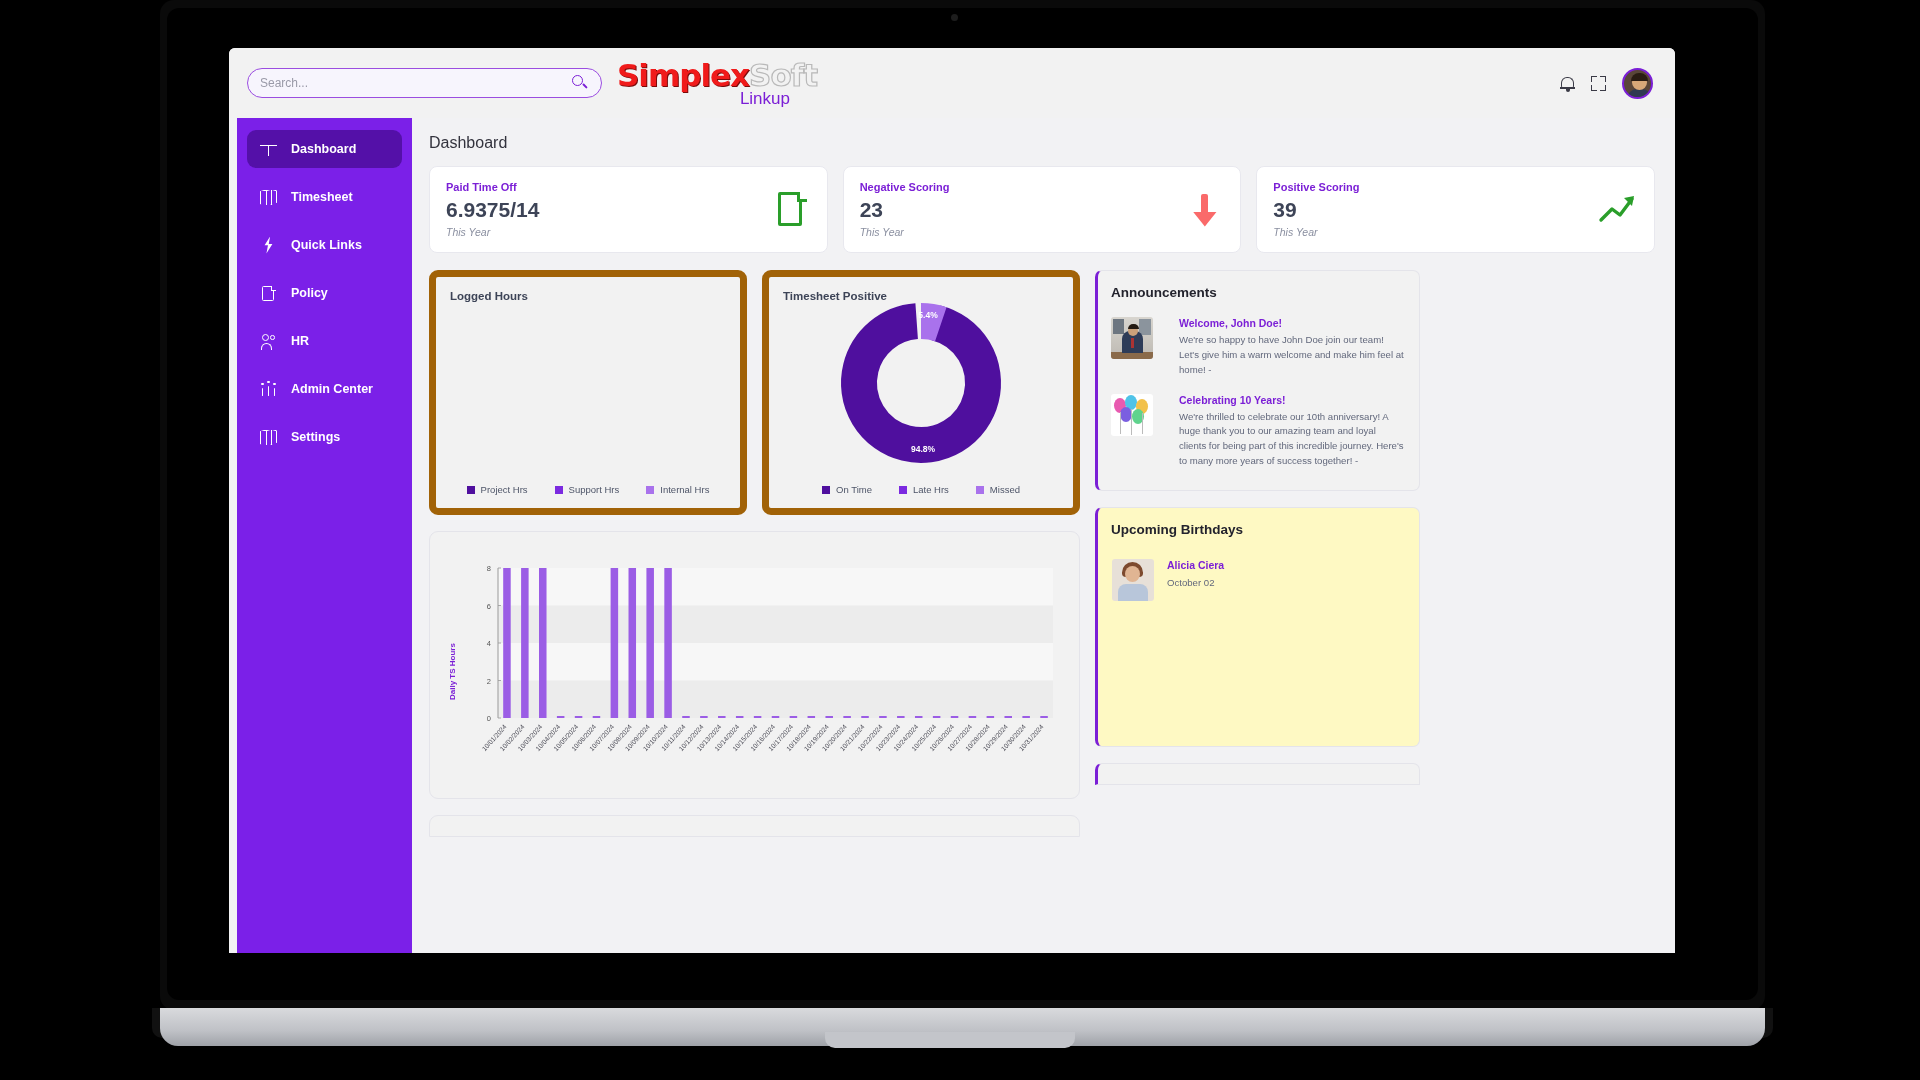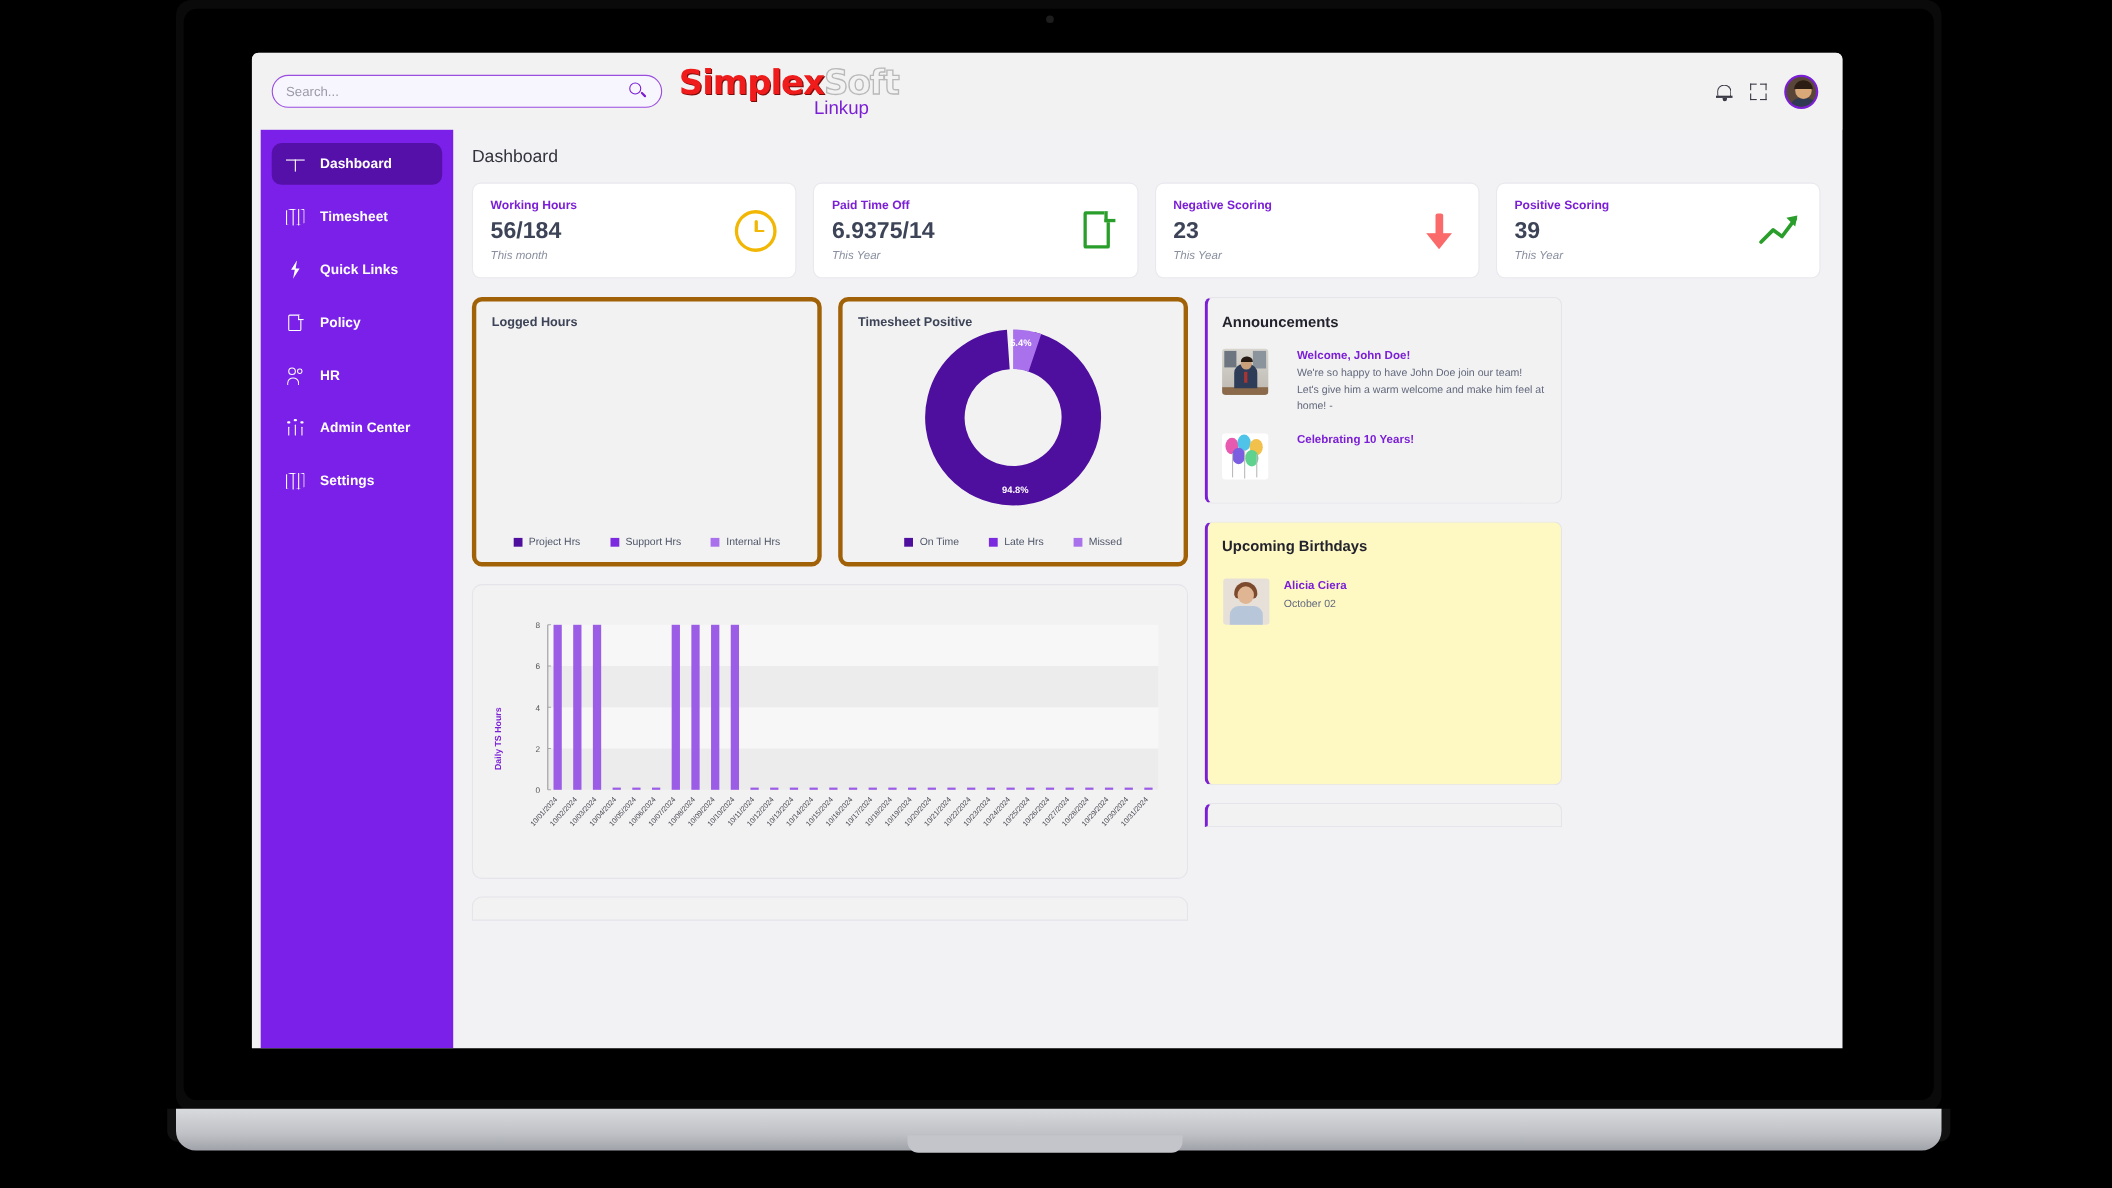--- a/index.html
+++ b/index.html
@@ -180,21 +180,21 @@
 
   .ic-arrow-down .stem { position:absolute; left:17px; top:4px; width:7px; height:22px; background:#fa6a6a; border-radius:2px; }
   .ic-arrow-down .head { position:absolute; left:8.5px; top:22px; width:24px; height:15px;
     background:#fa6a6a; clip-path:polygon(0 0,100% 0,50% 100%); }
 
   .ic-trend svg { display:block; }
 
   
   #charts-row { display:flex; gap:15px; align-items:stretch; }
   .chart-card {
-    background:#f2f2f2; border:4px solid #a16207; border-radius:9px; position:relative;
+    background:#f2f2f2; border:7px solid #a16207; border-radius:9px; position:relative;
   }
   .card-title { font-size:11.5px; font-weight:bold; color:#3d4457; padding:13px 0 0 14px; }
   #logged-card { width:318px; height:245px; }
   #timesheet-card { width:318px; height:245px; }
 
   .legend-row {
     position:absolute; left:0; right:0; bottom:13px;
     display:flex; justify-content:center; gap:27px;
   }
   .legend-item { display:flex; align-items:center; gap:6px; font-size:9.5px; color:#4e5568; }
@@ -379,32 +379,20 @@
       <span>Settings</span>
     </div>
   </div>
 
   <div id="content">
 
     <div id="page-title">Dashboard</div>
 
     <div id="kpi-row">
 
-      <div class="kpi-card">
-        <div>
-          <div class="kpi-label">Working Hours</div>
-          <div class="kpi-value">56/184</div>
-          <div class="kpi-sub">This month</div>
-        </div>
-        <span class="kpi-icon ic-clock">
-          <span class="c"></span>
-            <span class="hh"></span>
-            <span class="mm"></span>
-        </span>
-      </div>
 
       <div class="kpi-card">
         <div>
           <div class="kpi-label">Paid Time Off</div>
           <div class="kpi-value">6.9375/14</div>
           <div class="kpi-sub">This Year</div>
         </div>
         <span class="kpi-icon ic-file">
           <span class="p"></span>
             <span class="corner"></span>
@@ -599,20 +587,21 @@
               <span class="b" style="left:14px; top:1px;  background:#4fc3e8;"></span>
               <span class="b" style="left:25px; top:5px;  background:#f2c14b;"></span>
               <span class="b" style="left:9px;  top:13px; background:#7b5fe0;"></span>
               <span class="b" style="left:21px; top:15px; background:#5fd38d;"></span>
               <span class="s" style="left:9px;  top:18px; height:22px;"></span>
               <span class="s" style="left:20px; top:15px; height:26px;"></span>
               <span class="s" style="left:31px; top:19px; height:21px;"></span>
             </span>
             <div>
               <div class="ann-title">Celebrating 10 Years!</div>
+              <div class="ann-body">We're thrilled to celebrate our 10th anniversary! A huge thank you to our amazing team and loyal clients for being part of this incredible journey. Here's to many more years of success together! -</div>
             </div>
           </div>
         </div>
 
         <div id="birthday-card" style="margin-top:16px; height:240px;">
           <div class="panel-title">Upcoming Birthdays</div>
           <div class="bday-item">
             <span class="bday-thumb">
               <span class="body"></span>
                 <span class="hair"></span>

